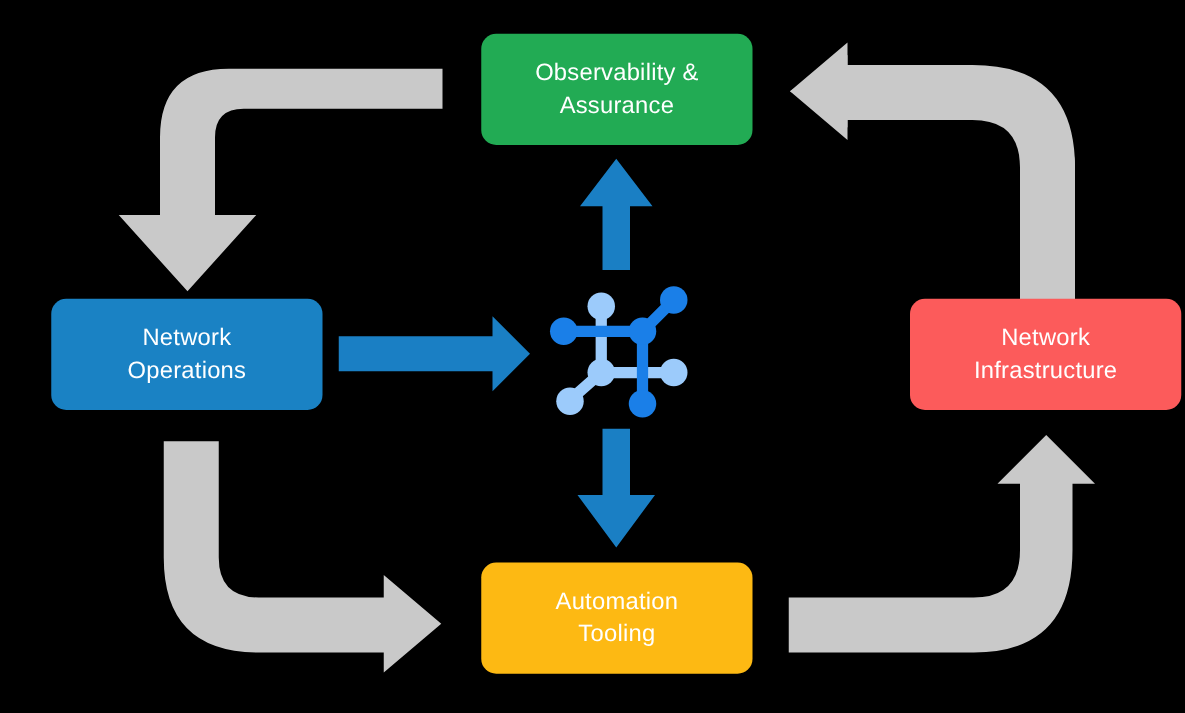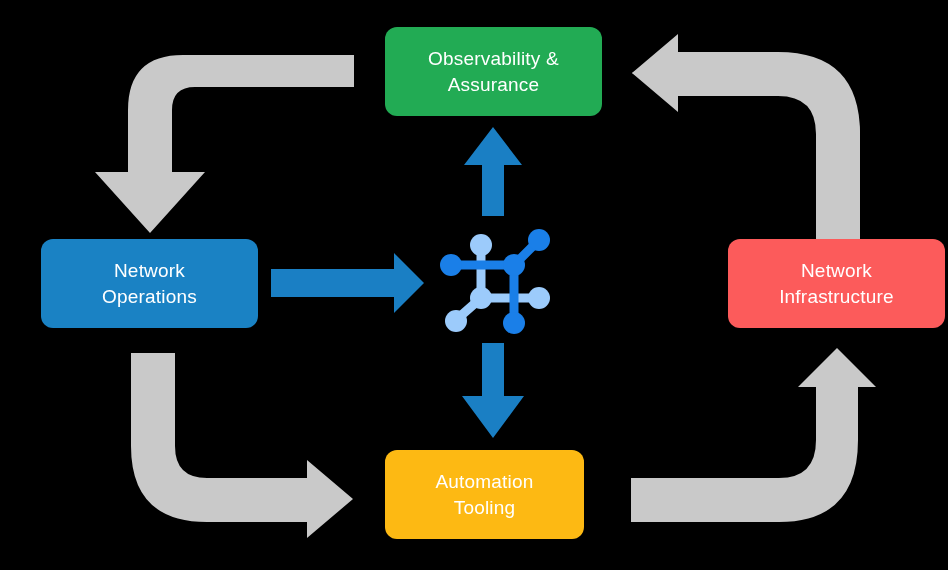--- a/index.html
+++ b/index.html
@@ -58,21 +58,21 @@
   }
   #box-network-infrastructure {
     left: 709px;
     top: 239px;
     width: 217px;
     height: 89px;
   }
   #box-automation-tooling {
     left: 366px;
     top: 450px;
-    width: 199px;
+    width: 217px;
     height: 89px;
   }
   .center-icon-wrap {
     position: absolute;
     left: 418px;
     top: 220px;
     width: 118px;
     height: 118px;
   }
 </style>

